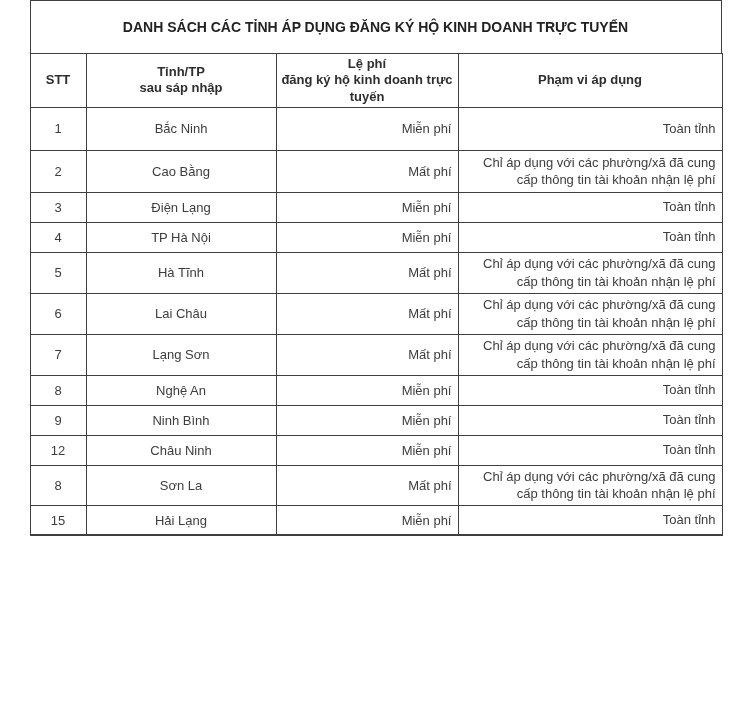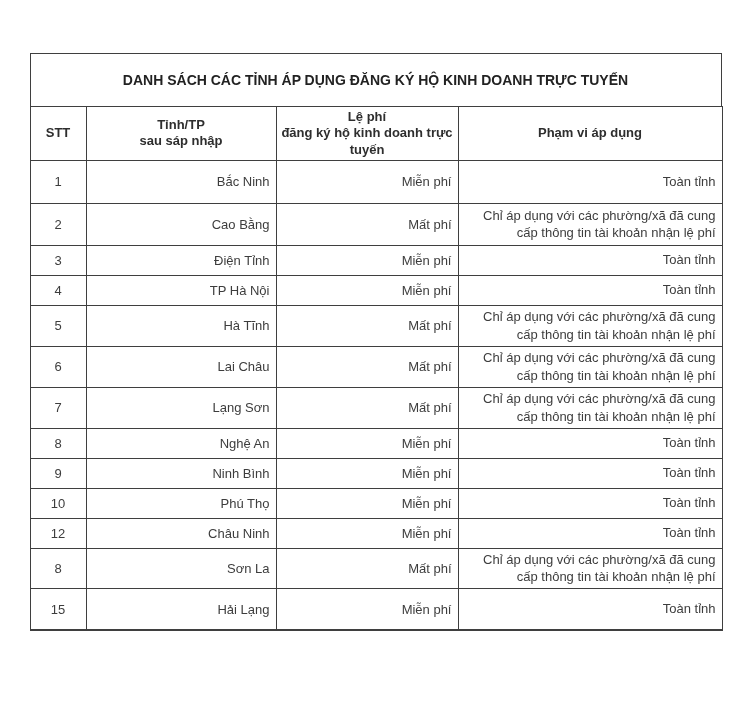--- a/index.html
+++ b/index.html
@@ -18,21 +18,20 @@
   }
   .page {
     width: 751px;
     height: 726px;
     background: var(--bg-color);
     position: relative;
   }
   .doc {
     width: 692px;
     margin: 0 auto;
-    padding-top: 53px;
   }
   .title-box {
     border: 1px solid var(--border-color);
     height: 54px;
     display: flex;
     flex-direction: column;
     align-items: center;
     justify-content: center;
     text-align: center;
   }
@@ -64,21 +63,21 @@
   table.main th {
     font-weight: bold;
     text-align: center;
     white-space: pre-line;
     color: #2e2e2e;
     height: 45px;
     line-height: 1.25;
     padding: 2px 4px;
   }
   td.c-stt { text-align: center; }
-  td.c-province { text-align: right; padding-left: 8px; }
+  td.c-province { text-align: center; padding-left: 8px; }
   td.c-fee { text-align: right; }
   td.c-scope { text-align: right; padding-left: 8px; line-height: 1.35; }
   
   tbody tr { height: 30px; }
   tbody tr:nth-child(1) { height: 43px; }
   tbody tr:nth-child(2) { height: 42px; }
   tbody tr:nth-child(5) { height: 41px; }
   tbody tr:nth-child(6) { height: 41px; }
   tbody tr:nth-child(7) { height: 41px; }
   tbody tr:nth-child(13) { height: 42px; }
@@ -122,21 +121,21 @@
 
   <tr>
     <td class="c-stt">2</td>
     <td class="c-province">Cao Bằng</td>
     <td class="c-fee">Mất phí</td>
     <td class="c-scope">Chỉ áp dụng với các phường/xã đã cung cấp thông tin tài khoản nhận lệ phí</td>
   </tr>
 
   <tr>
     <td class="c-stt">3</td>
-    <td class="c-province">Điện Tỉnh</td>
+    <td class="c-province">Điện Lạng</td>
     <td class="c-fee">Miễn phí</td>
     <td class="c-scope">Toàn tỉnh</td>
   </tr>
 
   <tr>
     <td class="c-stt">4</td>
     <td class="c-province">TP Hà Nội</td>
     <td class="c-fee">Miễn phí</td>
     <td class="c-scope">Toàn tỉnh</td>
   </tr>
@@ -169,26 +168,20 @@
     <td class="c-scope">Toàn tỉnh</td>
   </tr>
 
   <tr>
     <td class="c-stt">9</td>
     <td class="c-province">Ninh Bình</td>
     <td class="c-fee">Miễn phí</td>
     <td class="c-scope">Toàn tỉnh</td>
   </tr>
 
-  <tr>
-    <td class="c-stt">10</td>
-    <td class="c-province">Phú Thọ</td>
-    <td class="c-fee">Miễn phí</td>
-    <td class="c-scope">Toàn tỉnh</td>
-  </tr>
 
 
   <tr>
     <td class="c-stt">12</td>
     <td class="c-province">Châu Ninh</td>
     <td class="c-fee">Miễn phí</td>
     <td class="c-scope">Toàn tỉnh</td>
   </tr>
 
   <tr>

